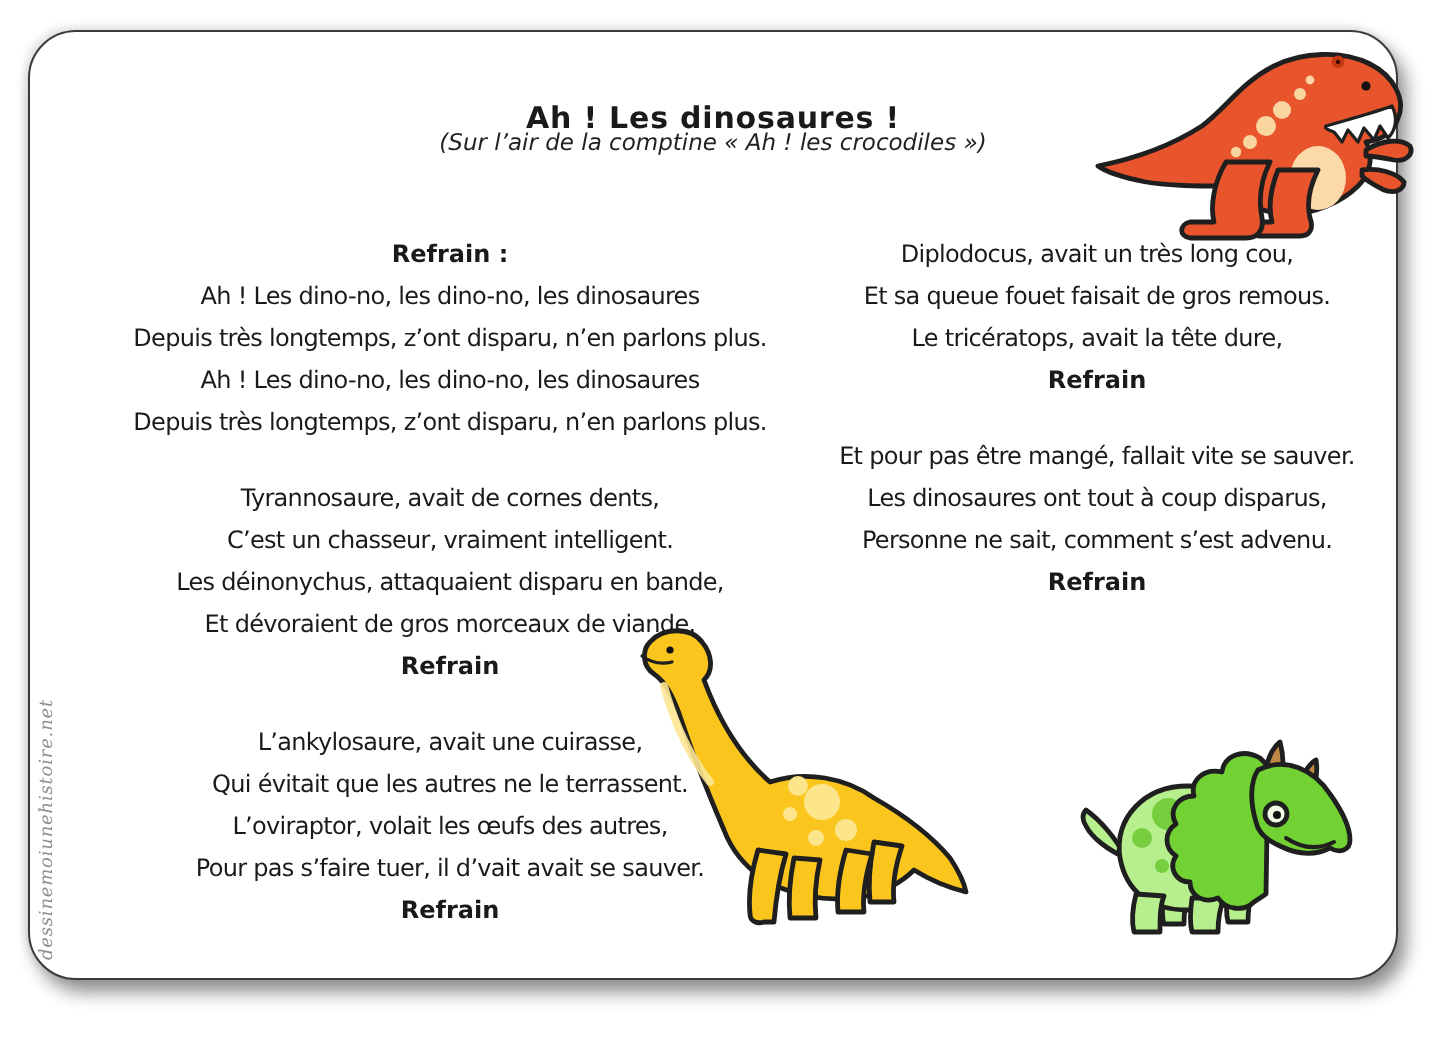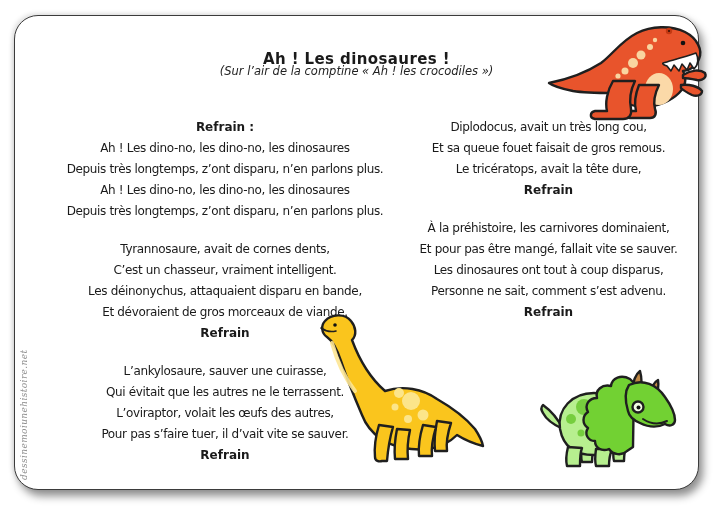--- a/index.html
+++ b/index.html
@@ -49,39 +49,38 @@
     <section class="verse">
 
       <p class="line">Tyrannosaure, avait de cornes dents,</p>
       <p class="line">C’est un chasseur, vraiment intelligent.</p>
       <p class="line">Les déinonychus, attaquaient disparu en bande,</p>
       <p class="line">Et dévoraient de gros morceaux de viande.</p>
       <p class="line bold">Refrain</p>
     </section>
     <section class="verse">
 
-      <p class="line">L’ankylosaure, sauver une cuirasse,</p>
+      <p class="line">L’ankylosaure, avait une cuirasse,</p>
       <p class="line">Qui évitait que les autres ne le terrassent.</p>
       <p class="line">L’oviraptor, volait les œufs des autres,</p>
-      <p class="line">Pour pas s’faire tuer, il d’vait vite se sauver.</p>
+      <p class="line">Pour pas s’faire tuer, il d’vait avait se sauver.</p>
       <p class="line bold">Refrain</p>
     </section>
   </div>
 
   <div class="column col-right">
     <section class="verse">
 
       <p class="line">Diplodocus, avait un très long cou,</p>
       <p class="line">Et sa queue fouet faisait de gros remous.</p>
       <p class="line">Le tricératops, avait la tête dure,</p>
       <p class="line bold">Refrain</p>
     </section>
     <section class="verse">
 
-      <p class="line">À la préhistoire, les carnivores dominaient,</p>
       <p class="line">Et pour pas être mangé, fallait vite se sauver.</p>
       <p class="line">Les dinosaures ont tout à coup disparus,</p>
       <p class="line">Personne ne sait, comment s’est advenu.</p>
       <p class="line bold">Refrain</p>
     </section>
   </div>
 
   <div class="watermark">dessinemoiunehistoire.net</div>
 
   <svg class="dino dino-trex" viewBox="0 0 162 104" xmlns="http://www.w3.org/2000/svg">

